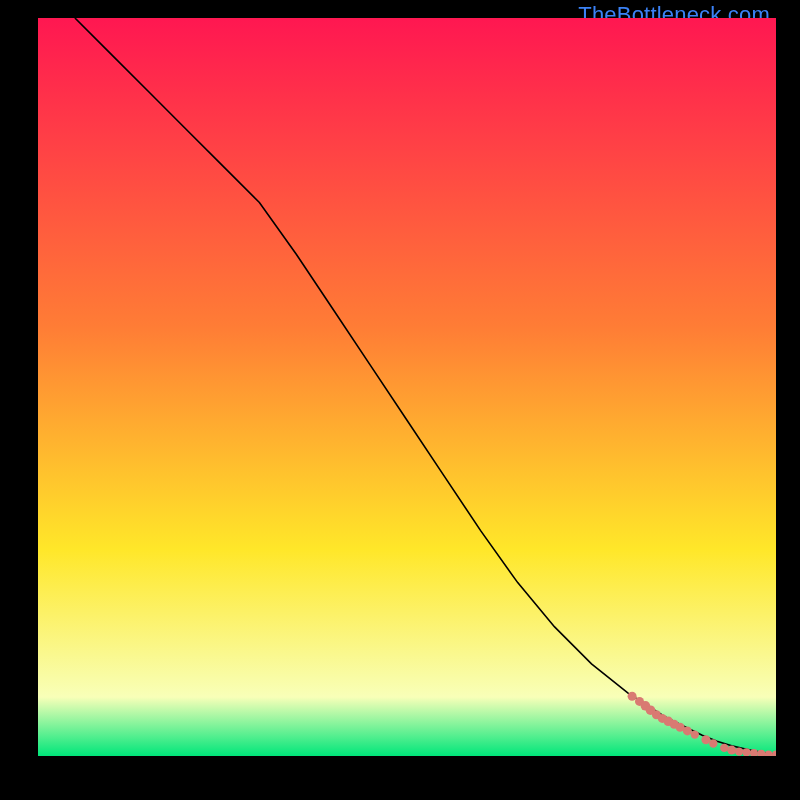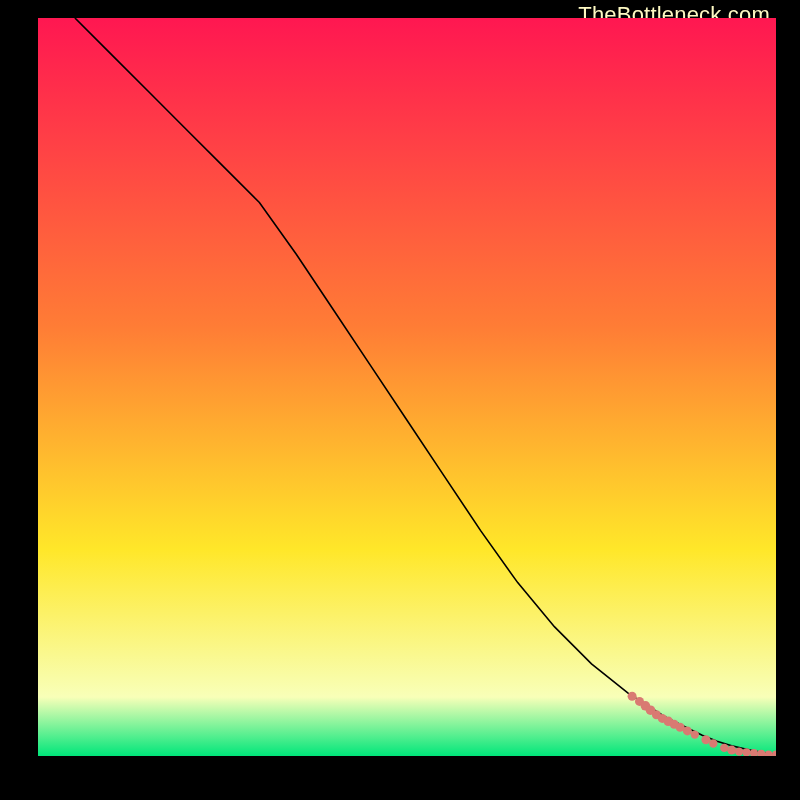--- a/index.html
+++ b/index.html
@@ -21,21 +21,21 @@
     left: 38px;
     top: 18px;
     width: 738px;
     height: 738px;
     overflow: hidden;
   }
   .watermark {
     position: absolute;
     top: 2px;
     right: 30px;
-    color: #fef9c3;
+    color: #3b82f6;
     font-size: 22px;
     font-weight: 400;
     letter-spacing: 0.2px;
     white-space: nowrap;
   }
   svg { display: block; }
 </style>
 </head>
 <body>
 

